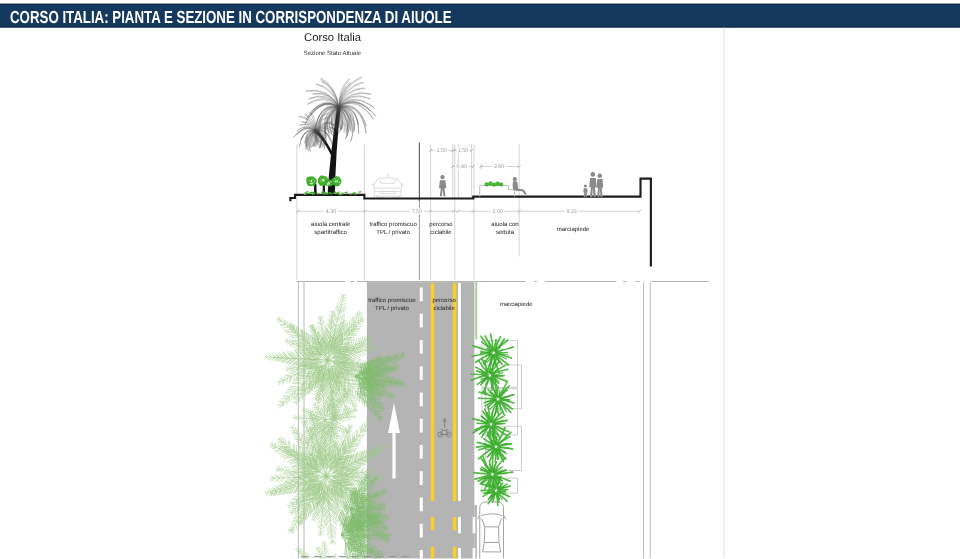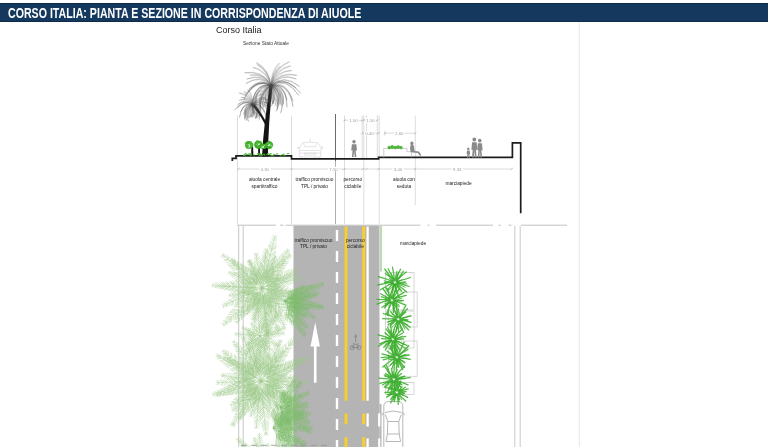--- a/index.html
+++ b/index.html
@@ -2,21 +2,21 @@
 <html><head>
 <meta charset="utf-8">
 <style>
   html,body { margin:0; padding:0; background:#fff; width:768px; height:447px; overflow:hidden; }
   * { box-sizing:border-box; }
   .page { position:relative; width:616px; height:447px; font-family:"Liberation Sans", sans-serif; }
   .hdr { position:absolute; left:0; top:2.5px; width:768px; height:19px; background:#15395e;
          border-top:1px solid #0d2b47; border-bottom:1px solid #0d2b47; }
   .hdr span { position:absolute; left:8px; top:1px; color:#fff; font-weight:bold; font-size:14px;
          white-space:nowrap; transform:scaleX(0.759); transform-origin:left center; letter-spacing:0px; }
-  .t1 { position:absolute; left:216px; top:25px; width:100px; font-size:9px; color:#1a1a1a; }
+  .t1 { position:absolute; left:216px; top:25px; width:100px; text-align:center; font-size:9px; color:#1a1a1a; }
   .t2 { position:absolute; left:243px; top:41px; font-size:4.8px; color:#333; }
 </style>
 </head>
 <body>
 <div class="page">
 
 <div class="hdr">
       <span>CORSO ITALIA: PIANTA E SEZIONE IN CORRISPONDENZA DI AIUOLE</span>
     </div>
 

